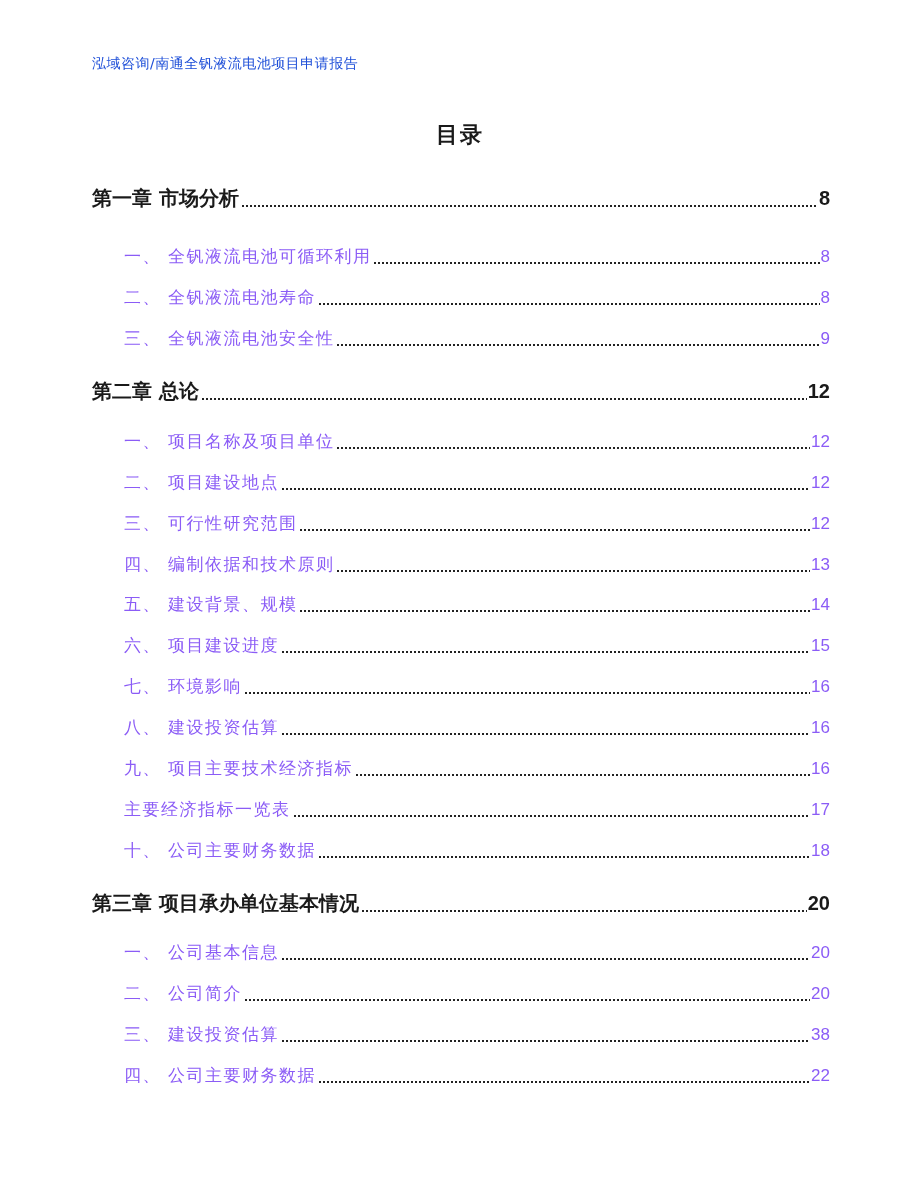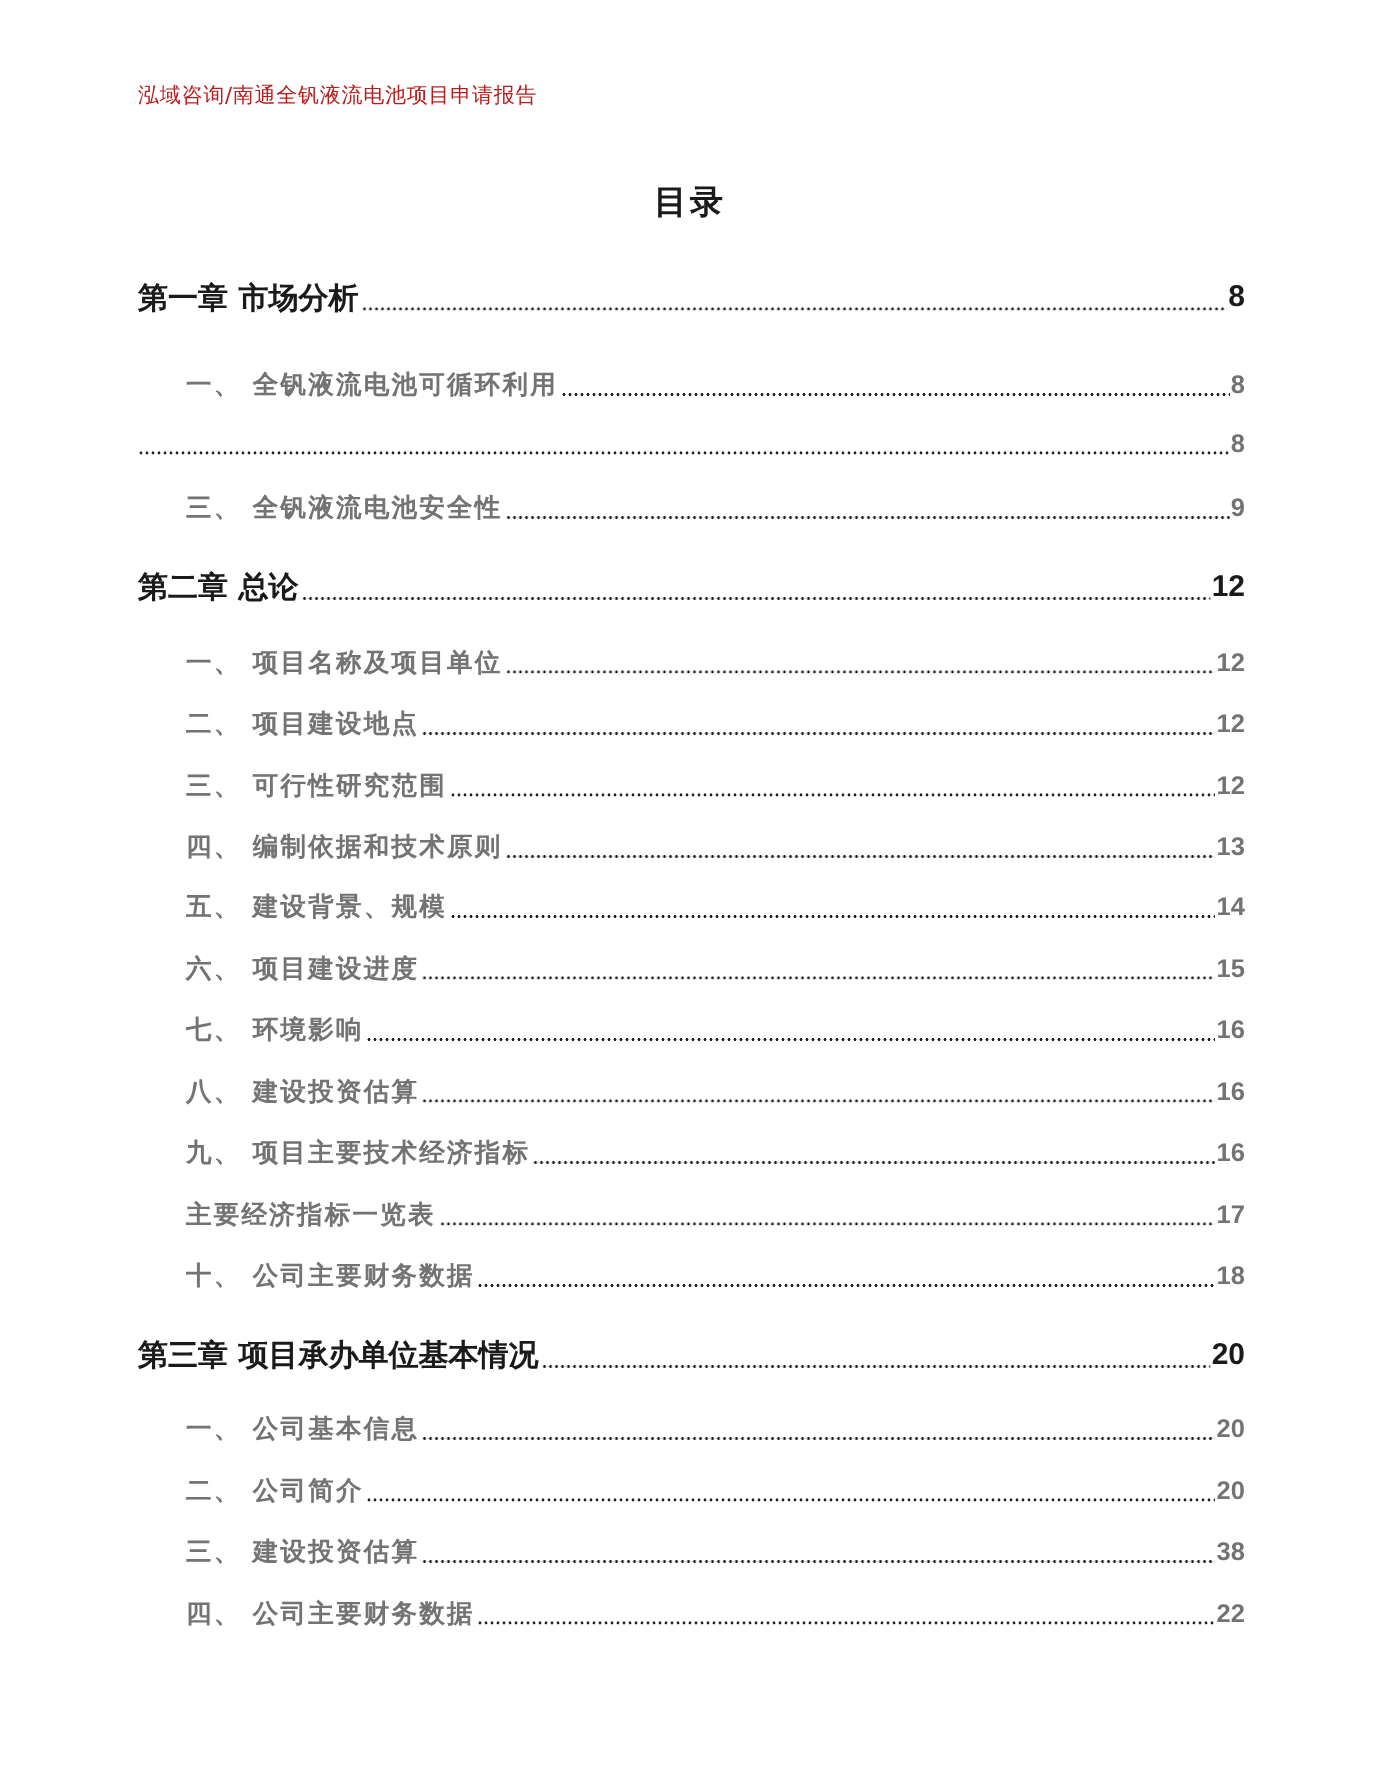--- a/index.html
+++ b/index.html
@@ -1,31 +1,31 @@
 <!DOCTYPE html>
 <html><head>
 <meta charset="utf-8">
 <style>
   html, body { margin: 0; padding: 0; background: #ffffff; }
   body { width: 920px; height: 1191px; position: relative; overflow: hidden;
          font-family: "DejaVu Sans", "Liberation Sans", sans-serif; color: #1a1a1a; }
-  .header { position: absolute; left: 92px; top: 55px; font-size: 14px; color: #b91c1c; letter-spacing: 0.5px; }
+  .header { position: absolute; left: 92px; top: 55px; font-size: 14px; color: #1d4ed8; letter-spacing: 0.5px; }
   .title { position: absolute; left: 0; width: 920px; top: 120px; text-align: center;
            font-size: 22px; font-weight: bold; letter-spacing: 2px; }
   .toc { position: absolute; left: 92px; width: 738px; top: 0; }
   .row { position: absolute; left: 0; width: 738px; display: flex; align-items: center; white-space: nowrap; }
   .row .label { flex: 0 0 auto; padding-right: 2px; }
   .row .dots { flex: 1 1 auto; overflow: hidden; position: relative; height: 1em; margin-bottom: 3px; }
   .row .dots::after { content: ""; position: absolute; left: 0; right: 0; bottom: 0; height: 2px;
      background-image: radial-gradient(circle, #222 0.9px, transparent 1.1px);
      background-size: 4px 2px; background-repeat: repeat-x; }
   .row .page { flex: 0 0 auto; padding-left: 1px; font-family: "Liberation Sans", sans-serif; }
   .chapter { font-size: 20px; font-weight: bold; }
   .chapter .page { font-size: 20px; font-weight: bold; }
-  .section { font-size: 17px; color: #737373; letter-spacing: 1.5px; font-weight: bold; }
+  .section { font-size: 17px; color: #8b5cf6; letter-spacing: 1.5px; }
   .section .label { padding-left: 32px; }
   .section.flush .label { padding-left: 32px; }
   .section .page { font-size: 17px; letter-spacing: 0; }
 </style>
 </head>
 <body>
 
 <div class="header">泓域咨询/南通全钒液流电池项目申请报告</div>
 <div class="title">目录</div>
 
@@ -34,20 +34,21 @@
     <span class="label">第一章 市场分析</span>
     <span class="dots"></span>
     <span class="page">8</span>
   </div>
   <div class="row section" style="top:245px">
     <span class="label">一、 全钒液流电池可循环利用</span>
     <span class="dots"></span>
     <span class="page">8</span>
   </div>
   <div class="row section" style="top:286px">
+    <span class="label">二、 全钒液流电池寿命</span>
     <span class="dots"></span>
     <span class="page">8</span>
   </div>
   <div class="row section" style="top:327px">
     <span class="label">三、 全钒液流电池安全性</span>
     <span class="dots"></span>
     <span class="page">9</span>
   </div>
   <div class="row chapter" style="top:378px">
     <span class="label">第二章 总论</span>

